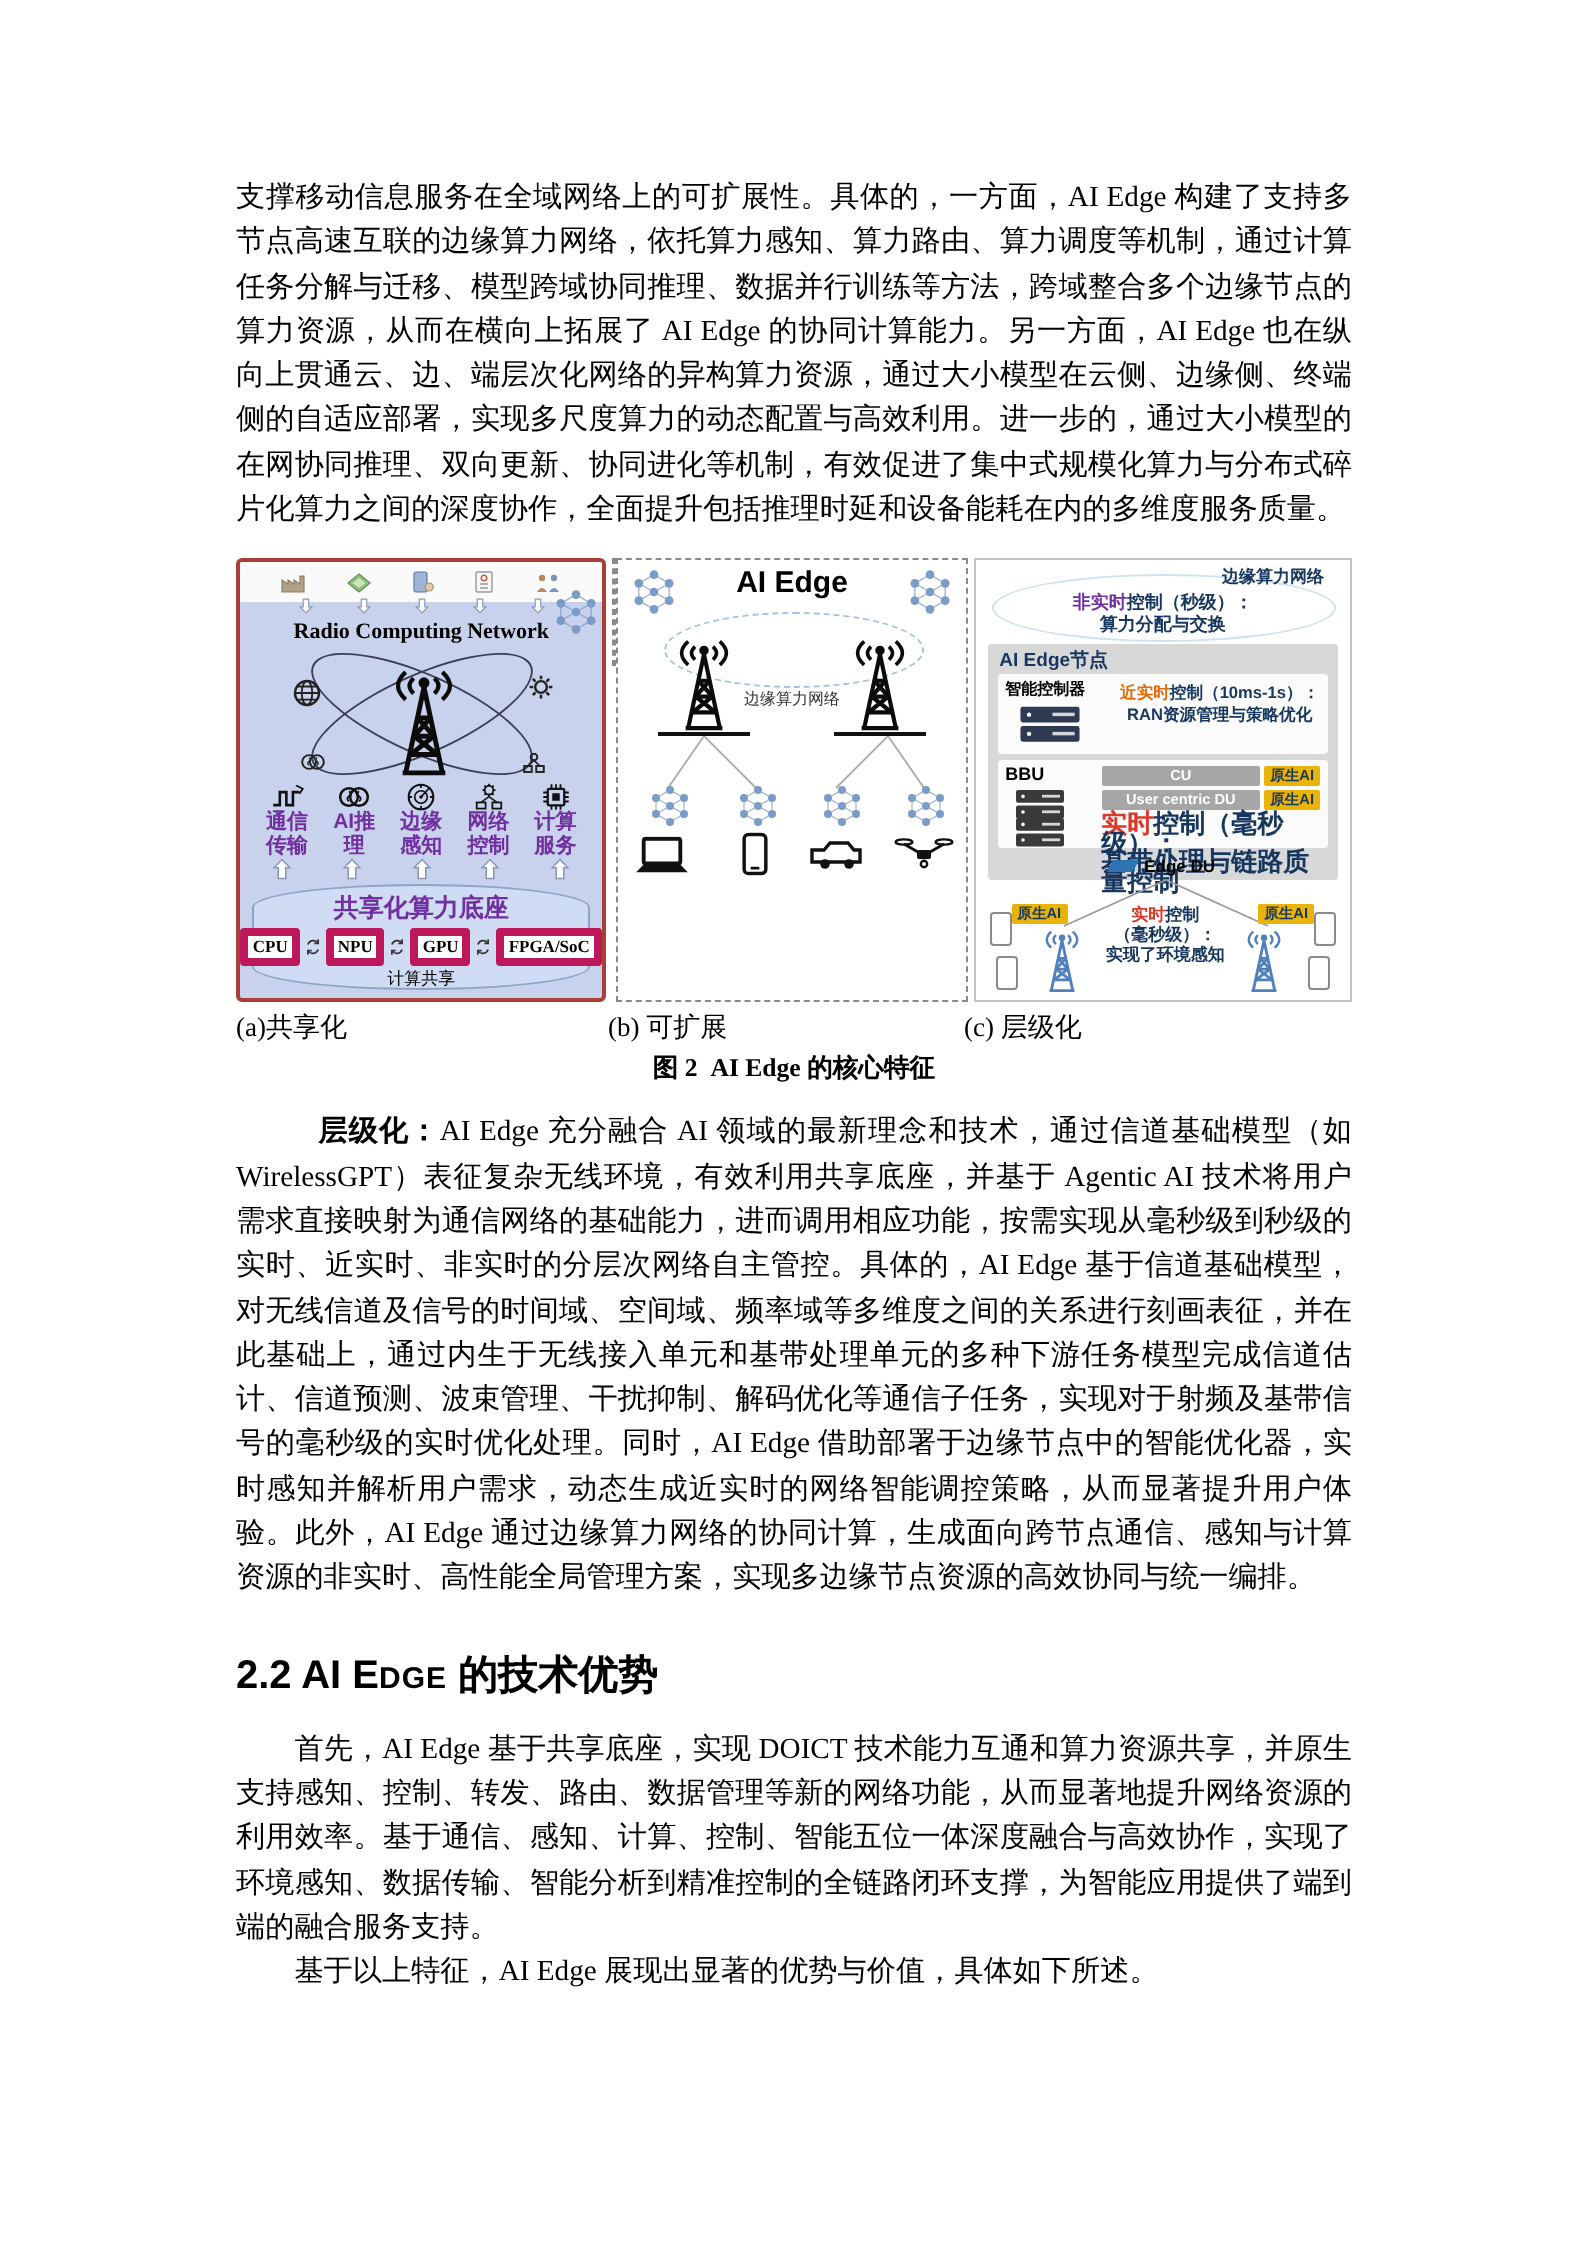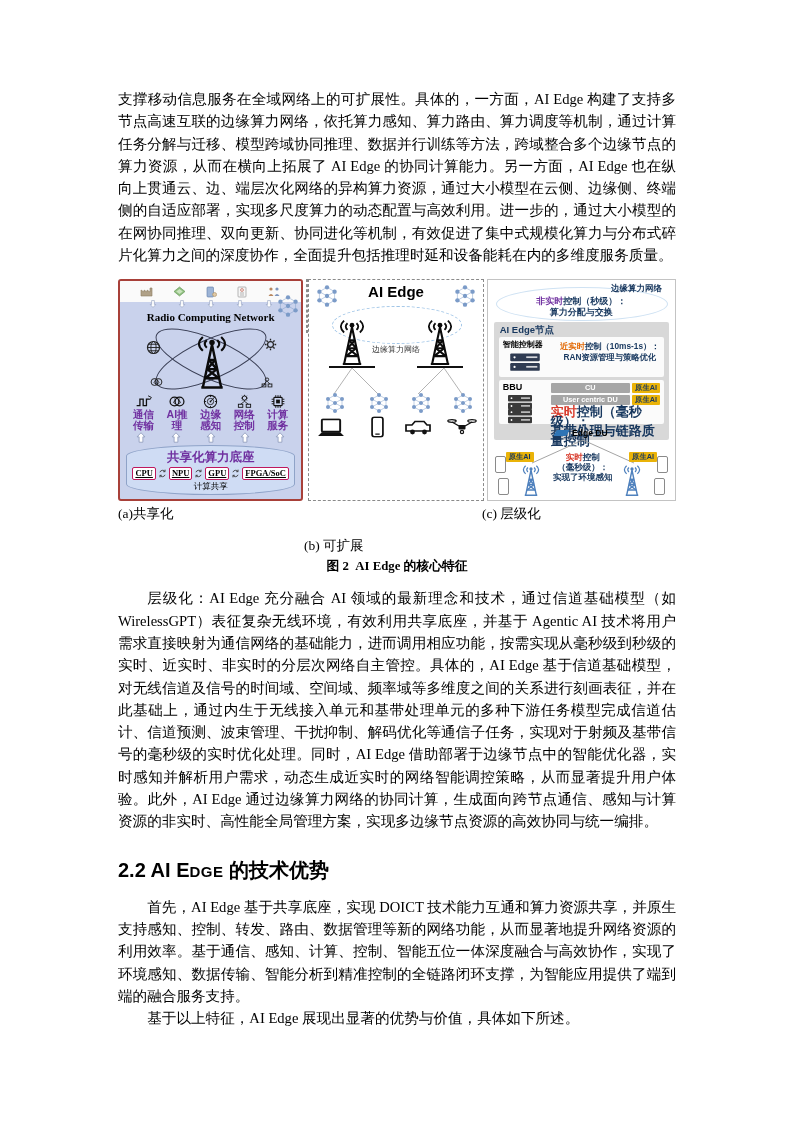--- a/index.html
+++ b/index.html
@@ -3,21 +3,21 @@
 <meta charset="utf-8">
 <style>
   html,body{margin:0;padding:0;background:#e8e8e8;}
   .page{
     position:relative;width:794px;height:1123px;margin:0 auto;background:#ffffff;
     font-family:"Liberation Serif","DejaVu Serif",serif;color:#000;overflow:hidden;
   }
   .content{position:absolute;left:118px;top:88px;width:558px;}
   p.body{margin:0;font-size:14.6px;line-height:22.3px;text-align:justify;}
   p.body.indent{text-indent:2em;}
-  .lead-bold{font-weight:normal;}
+  .lead-bold{font-weight:bold;margin-left:12px;}
 
   
   .figure{margin-top:13px;}
   .panels{display:flex;gap:3px;align-items:stretch;height:222px;}
 
   
   .panel-a{width:186px;box-sizing:border-box;border:2px solid #a84039;border-radius:3px;
            background:#c9d2ec;display:flex;flex-direction:column;overflow:hidden;}
   .pa-strip{height:22px;background:#fafafa;display:flex;justify-content:space-around;align-items:center;padding:0 10px;position:relative;}
   .pa-arrows{height:8px;background:#c9d2ec;display:flex;justify-content:space-around;padding:0 18px;margin-top:-2px;}
@@ -28,21 +28,21 @@
   .orbit.o2{transform:translate(-50%,-50%) rotate(-24deg);}
   .pa-services{display:flex;justify-content:space-between;padding:0 8px;height:42px;}
   .svc{width:31px;display:flex;flex-direction:column;align-items:center;}
   .svc-label{color:#7030a0;font-weight:bold;font-size:10.5px;line-height:11.5px;width:2.1em;text-align:center;
              font-family:"Liberation Sans",sans-serif;}
   .pa-uparrows{display:flex;justify-content:space-between;padding:0 16px;height:11px;}
   .cylinder{margin:2px 6px 4px 6px;height:54px;background:#cfdcf4;border:1px solid #8fa3c8;
             border-radius:50% 50% 50% 50% / 22% 22% 22% 22%;text-align:center;padding-top:4px;box-sizing:border-box;}
   .cyl-title{color:#7030a0;font-weight:bold;font-size:12.5px;font-family:"Liberation Sans",sans-serif;line-height:14px;}
   .chip-row{display:flex;justify-content:center;align-items:center;gap:2px;margin-top:3px;}
-  .hw-chip{background:#fff;border:1px solid #be185d;border-radius:2px;font-size:8.5px;font-weight:bold;padding:0 2px;line-height:11px;text-decoration:underline;}
+  .hw-chip{background:#fff;border:4px solid #be185d;border-radius:2px;font-size:8.5px;font-weight:bold;padding:0 2px;line-height:11px;}
   .cyl-caption{font-size:8.5px;margin-top:2px;line-height:9px;}
 
   
   .panel-b{width:178px;display:flex;flex-direction:row;}
   .pb-box1{height:52px;border:1.5px dashed #8a8a8a;position:relative;margin-bottom:4px;background:#fff;}
   .pb-box2{flex:1;border:1.5px dashed #8a8a8a;position:relative;background:#fff;}
   .pb-title{text-align:center;font-family:"Liberation Sans",sans-serif;font-weight:bold;font-size:15px;margin-top:3px;}
   .pb-ellipse{position:absolute;left:23px;top:26px;width:128px;height:36px;border:1.5px dashed #9dc3e6;border-radius:50%;}
   .pb-netlabel{position:absolute;left:0;right:0;top:64px;text-align:center;font-size:8px;color:#333;
                font-family:"Liberation Sans",sans-serif;}
@@ -71,21 +71,21 @@
   .pc-edgedu{position:absolute;bottom:2px;left:0;right:0;text-align:center;font-size:8.5px;font-weight:bold;}
   .edgedu-chip{display:inline-block;width:13px;height:6px;background:#2e74b5;transform:skewX(-30deg);margin-right:4px;border-radius:1px;}
   .pc-bottom-text{position:absolute;top:172px;left:55px;width:80px;text-align:center;font-size:8.5px;font-weight:bold;color:#17375e;line-height:10px;}
   .pc-chip-left{position:absolute;left:18px;top:172px;}
   .pc-chip-right{position:absolute;right:18px;top:172px;}
   .pc-phone{position:absolute;width:9px;height:15px;border:1px solid #8a8a8a;border-radius:2px;background:#fff;}
 
   
   .subcaps{display:flex;margin-top:4px;font-size:13.5px;}
   .subcaps span{display:block;text-align:left;}
-  .subcap-a{width:186px;} .subcap-b{width:178px;margin-top:32px;} .subcap-c{width:190px;}
+  .subcap-a{width:186px;} .subcap-b{width:178px;} .subcap-c{width:190px;}
   .figcap{text-align:center;font-size:12.8px;font-weight:600;margin-top:3px;white-space:pre;}
 
   
   h2.sect{font-family:"Liberation Sans",sans-serif;font-weight:bold;font-size:20px;margin:25px 0 12px 0;line-height:24px;}
   h2.sect .sc{font-size:15px;letter-spacing:0.5px;}
 
   .icon{display:inline-block;line-height:0;}
   .abs{position:absolute;}
 </style>
 </head>

